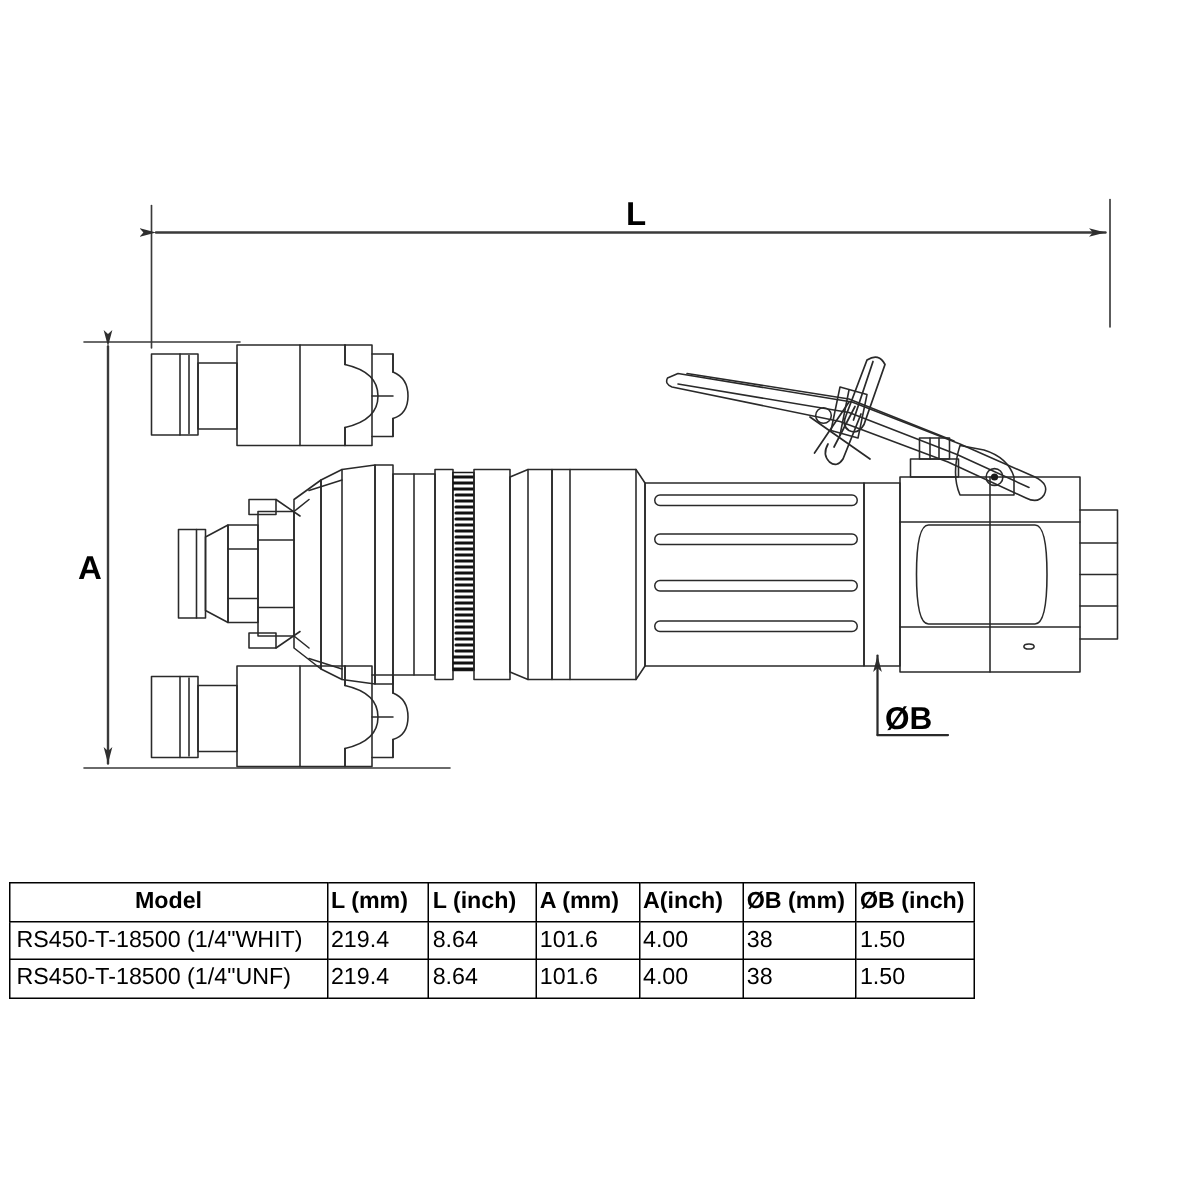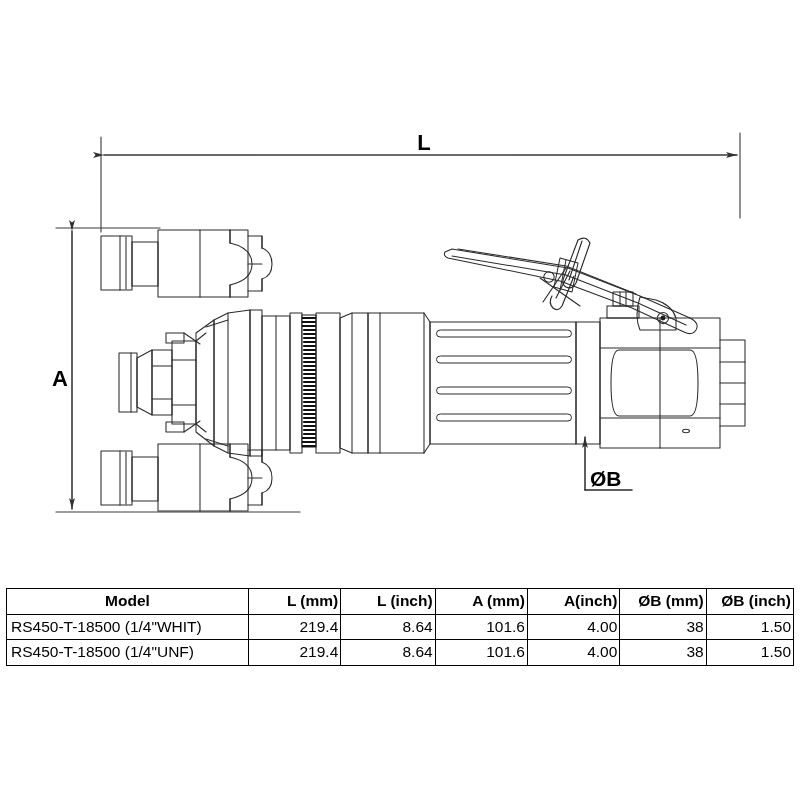--- a/index.html
+++ b/index.html
@@ -6,25 +6,25 @@
   body{width:800px;height:800px;overflow:hidden;
        font-family:"Liberation Sans",sans-serif;color:#000;}
   #page{position:relative;width:800px;height:800px;background:#fff;}
 
   
   #drawing{position:absolute;left:0;top:0;width:800px;height:570px;}
   #drawing svg{display:block;}
 
   
   #spec-table-wrap{position:absolute;left:6px;top:588px;width:788px;}
-  table.spec{border-collapse:collapse;width:788px;
+  table.spec{border-collapse:collapse;width:644px;
              font-family:"Liberation Sans",sans-serif;}
   table.spec th,table.spec td{
       border:1px solid #000;
-      text-align:right;
+      text-align:left;
       font-size:15.5px;
       line-height:1.0;
       padding:4px 2px 5px 2px;
       white-space:nowrap;
       color:#000;}
   table.spec th{font-weight:bold;}
   table.spec td{font-weight:normal;}
   table.spec td.model{text-align:left;padding-left:4px;}
   table.spec th.model{text-align:center;}
   

